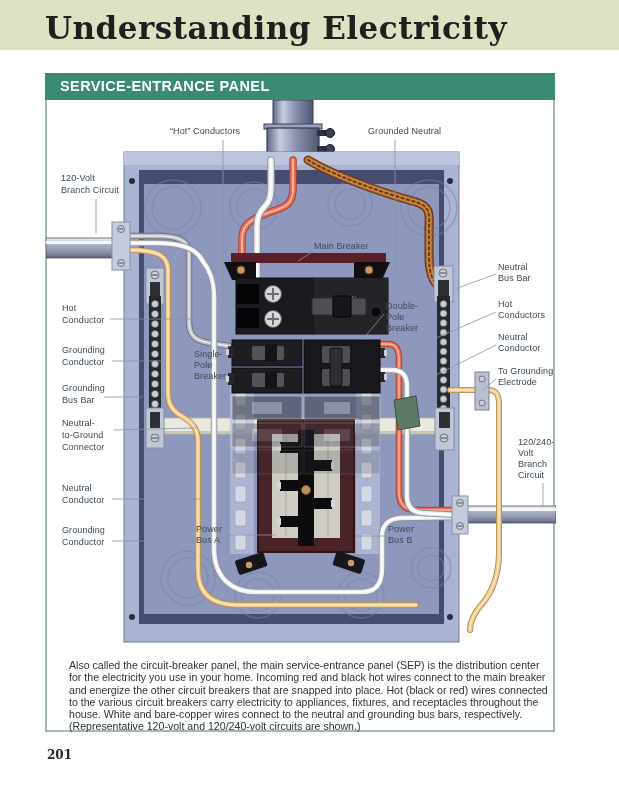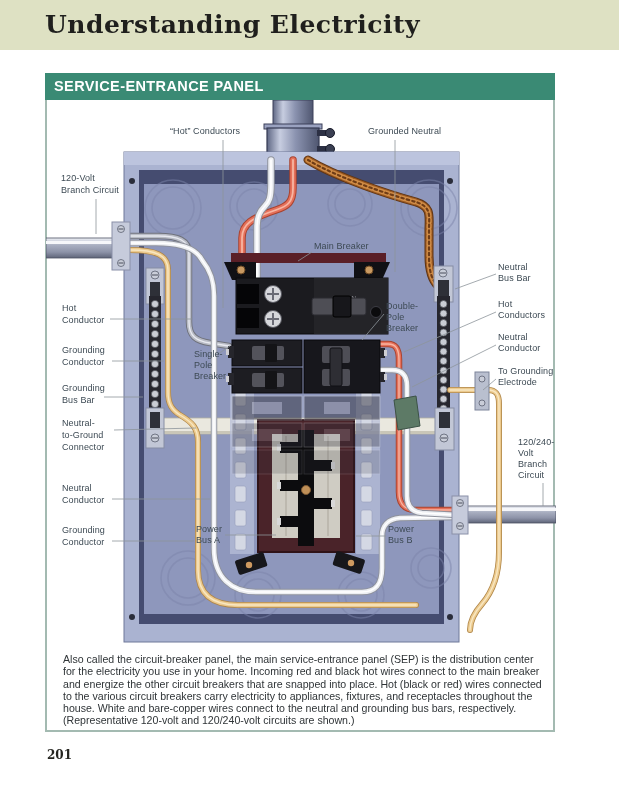--- a/index.html
+++ b/index.html
@@ -1,26 +1,26 @@
 <!DOCTYPE html>
 <html><head>
 <meta charset="utf-8">
 <style>
   html,body{margin:0;padding:0;background:#ffffff;width:619px;height:792px;
     font-family:"Liberation Sans",sans-serif;overflow:hidden;position:relative;}
   .banner{position:absolute;left:0;top:0;width:619px;height:50px;background:#dee1c3;}
   .banner h1{margin:0;padding:10px 12px 0 45px;font-family:"DejaVu Serif","Liberation Serif",serif;
-    font-weight:bold;font-size:25px;letter-spacing:.5px;color:#1f1f1d;}
+    font-weight:bold;font-size:31px;letter-spacing:.5px;color:#1f1f1d;}
   .figure{position:absolute;left:45px;top:73px;width:510px;height:659px;
     border:2px solid #a3bab1;background:#ffffff;box-sizing:border-box;}
   .figure-header{position:absolute;left:-2px;top:-2px;width:510px;height:27px;background:#3a8a74;
     color:#ffffff;font-weight:bold;font-size:14.5px;letter-spacing:.4px;line-height:27px;
-    padding-left:9px;box-sizing:border-box;}
+    padding-left:15px;box-sizing:border-box;}
   .art{position:absolute;left:-1px;top:25px;width:510px;height:550px;}
-  .caption{position:absolute;left:14px;top:576px;width:482px;margin:2px;
+  .caption{position:absolute;left:14px;top:576px;width:482px;margin:8px;
     font-size:10.6px;line-height:12.3px;color:#2f3437;text-align:left;}
   .pagenum{position:absolute;left:47px;top:748px;font-family:"DejaVu Serif","Liberation Serif",serif;
     font-weight:bold;font-size:12px;color:#24241f;}
   svg{display:block;}
   svg path,svg use{fill:none;stroke-linecap:round;stroke-linejoin:round;}
   .lbl{font-family:"Liberation Sans",sans-serif;font-size:9px;fill:#3d4a54;letter-spacing:.1px;}
   .lead{stroke:#8d949b;stroke-width:.8;}
   .ko{fill:none;stroke:#7b84aa;opacity:.5;stroke-width:1.6;}
   .screw{fill:#c9cdd8;stroke:#5b6070;stroke-width:.8;}
   .cross{stroke:#4a4e5c;stroke-width:1;}

